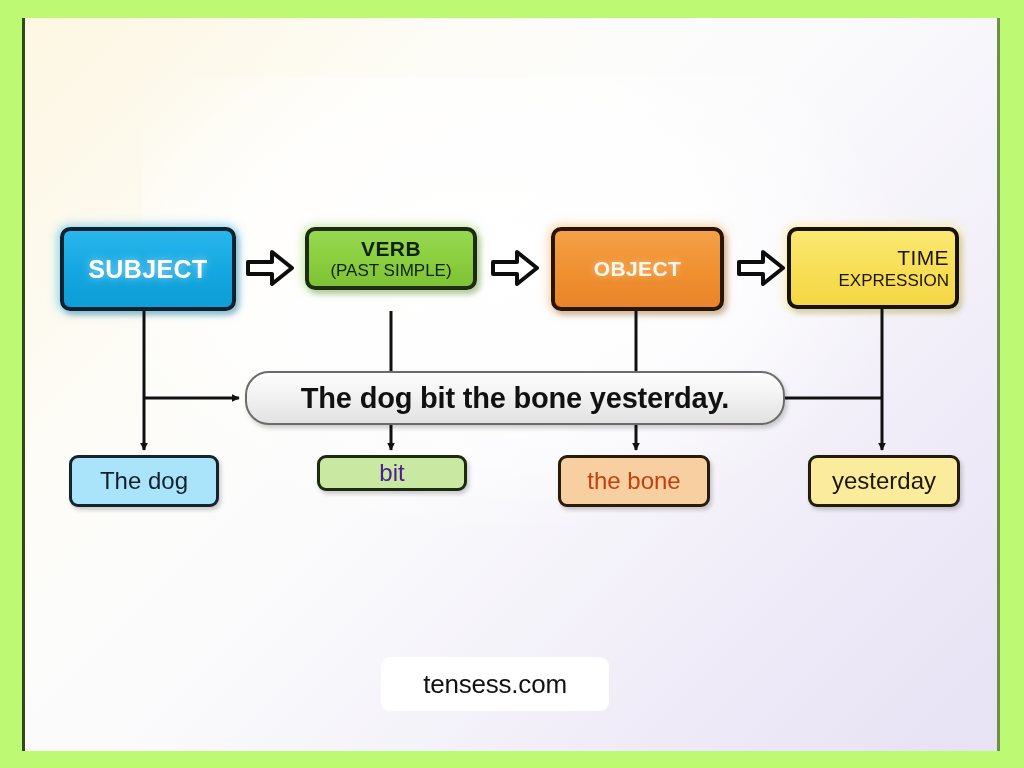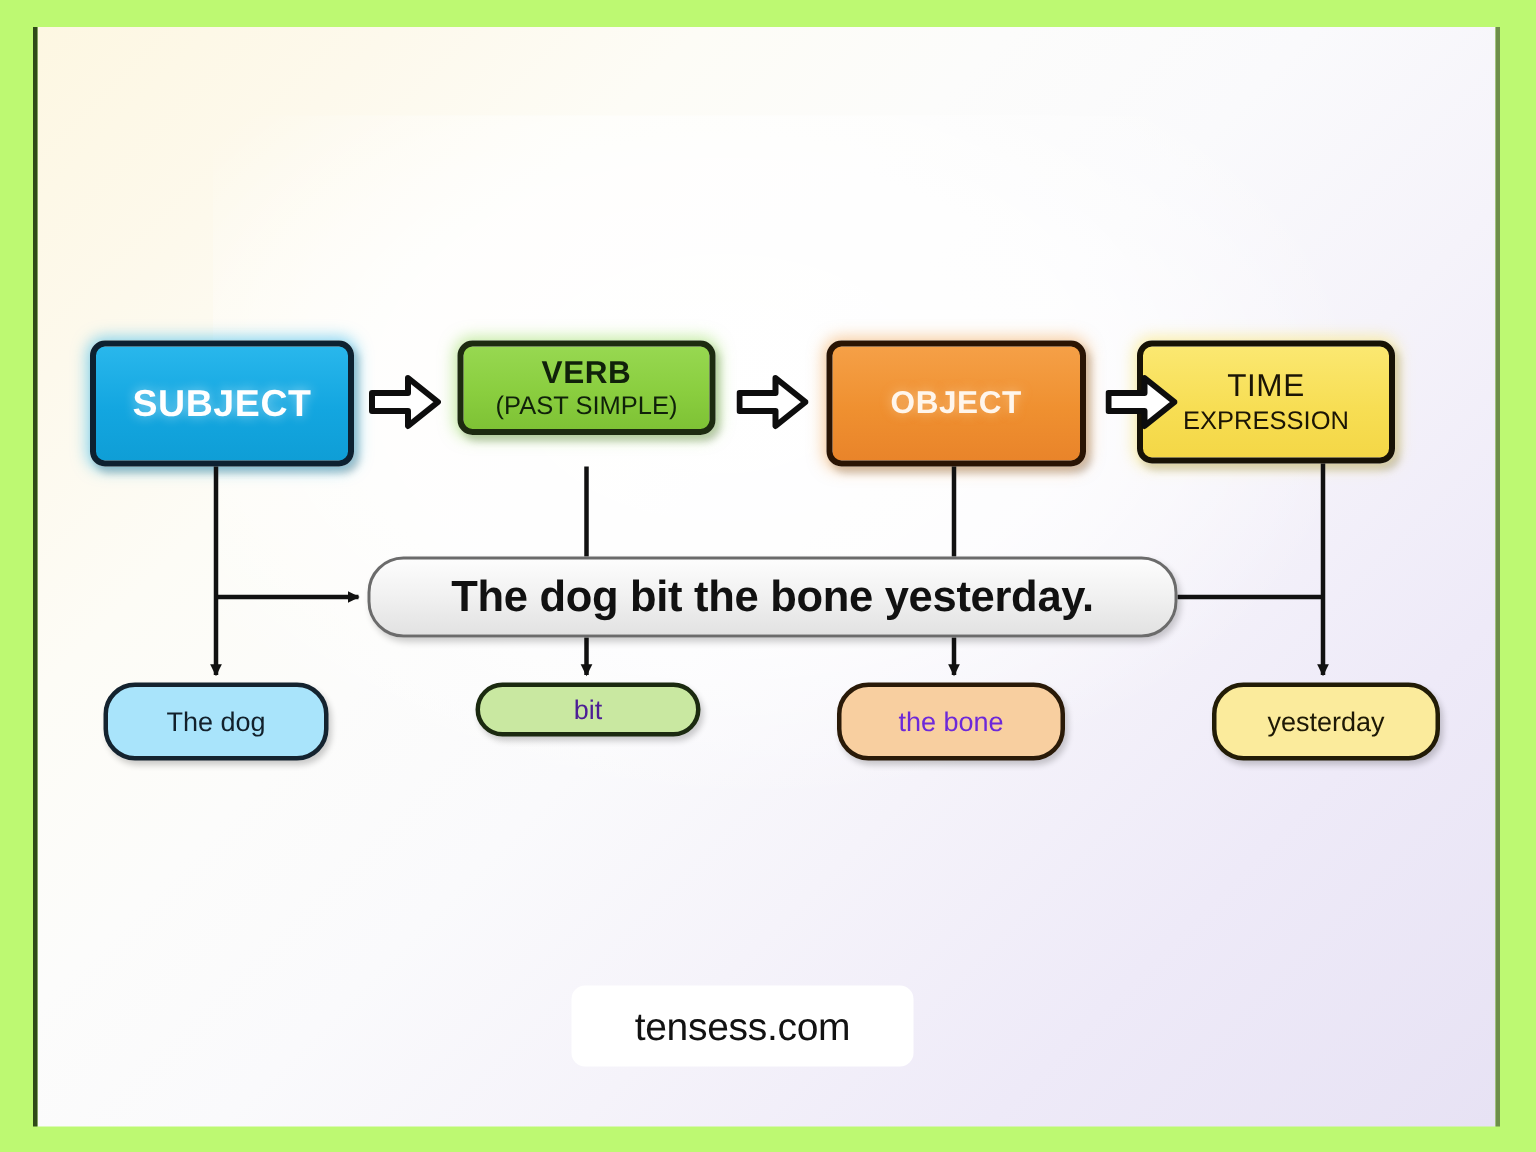--- a/index.html
+++ b/index.html
@@ -119,27 +119,28 @@
     left: 526px; top: 209px; width: 173px; height: 84px;
     background: linear-gradient(180deg, #f5a047 0%, #ef9030 55%, #e9842a 100%);
     border-color: #2a1403;
     color: #fff6ec;
     font-size: 21px;
     text-shadow: 0 0 7px rgba(255,235,205,0.5);
     box-shadow: 0 0 10px 2px rgba(243,160,70,0.5), 3px 4px 5px rgba(0,0,0,0.22);
   }
 
   #box-time {
-    left: 733px; top: 209px; width: 172px; height: 82px;
+    left: 762px; top: 209px; width: 172px; height: 82px;
     background: linear-gradient(180deg, #fbe871 0%, #f7de54 55%, #f4d746 100%);
     border-color: #171205;
     color: #1b1505;
     font-weight: normal;
     font-size: 21px;
     box-shadow: 0 0 10px 2px rgba(250,230,110,0.6), 3px 4px 5px rgba(0,0,0,0.20);
+    text-align: right;
   }
 
   
   .blockarrow {
     position: absolute;
     width: 48px;
     height: 40px;
     top: 230px;
   }
   .blockarrow svg { display: block; width: 100%; height: 100%; }
@@ -157,39 +158,39 @@
     color: #111;
     font-size: 29px;
     font-weight: bold;
     letter-spacing: -0.2px;
     box-shadow: 2px 3px 5px rgba(0,0,0,0.20);
     z-index: 5;
   }
 
   
   .word {
-    border-radius: 21px;
+    border-radius: 9px;
     border: 3px solid #15202b;
-    font-size: 18px;
+    font-size: 24px;
     font-weight: normal;
     box-shadow: 2px 3px 4px rgba(0,0,0,0.20);
     justify-content: center;
   }
 
   #word-subject {
     left: 44px;  top: 437px; width: 150px; height: 52px;
     background: #a9e4fb; border-color: #14232f; color: #12202b;
   }
   #word-verb {
     left: 292px; top: 437px; width: 150px; height: 36px;
     background: #c9e8a1; border-color: #1b2a10; color: #4c1d95;
   }
   #word-object {
     left: 533px; top: 437px; width: 152px; height: 52px;
-    background: #f8cfa0; border-color: #2a1a08; color: #6d28d9;
+    background: #f8cfa0; border-color: #2a1a08; color: #c2410c;
   }
   #word-time {
     left: 783px; top: 437px; width: 152px; height: 52px;
     background: #fbeb9c; border-color: #221c06; color: #1d1805;
   }
 
   
   #connectors {
     position: absolute;
     left: 0; top: 0;

